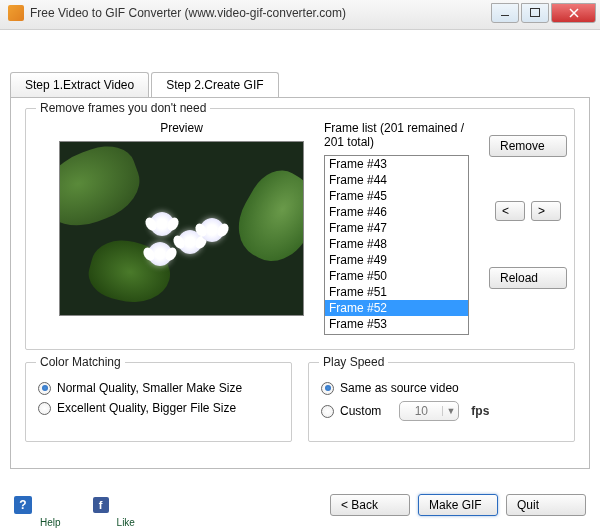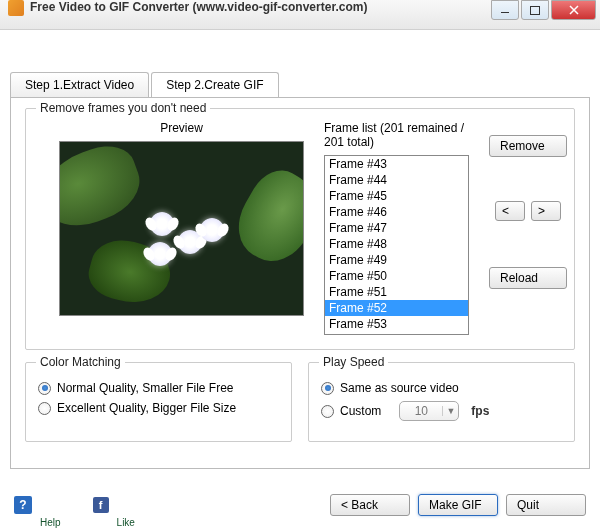--- a/index.html
+++ b/index.html
@@ -1,19 +1,19 @@
 <!DOCTYPE html>
 <html><head>
 <meta charset="utf-8">
 <style>
 * { box-sizing: border-box; margin: 0; padding: 0; }
 body { font-family: "Segoe UI", Tahoma, sans-serif; font-size: 12px; background: #fff; width: 600px; height: 532px; overflow: hidden; }
 
 
-.titlebar { height: 30px; background: linear-gradient(#f8f8f8, #e8e8e8); border-bottom: 1px solid #d0d0d0; display: flex; align-items: flex-start; padding: 0 0 4px 8px; font-weight: bold; }
+.titlebar { height: 30px; background: linear-gradient(#f8f8f8, #e8e8e8); border-bottom: 1px solid #d0d0d0; display: flex; align-items: center; padding: 0 0 4px 8px; }
 .titlebar .app-icon { width: 16px; height: 16px; background: linear-gradient(135deg, #f0a030, #e08020); border-radius: 2px; margin-right: 6px; }
 .titlebar .title { flex: 1; color: #333; font-size: 12px; }
 .winbtns { display: flex; height: 20px; margin-right: 4px; }
 .winbtn { width: 28px; height: 20px; border: 1px solid #aaa; border-radius: 0 0 3px 3px; margin-left: 2px; display: flex; align-items: center; justify-content: center; font-size: 11px; }
 .winbtn.min { background: linear-gradient(#eef5fb,#d8e6f2); }
 .winbtn.max { background: linear-gradient(#eef5fb,#d8e6f2); }
 .winbtn.close { background: linear-gradient(#e77,#c33); width: 45px; color: #fff; }
 .winbtn.close svg { stroke: #fff; }
 .winbtn.min::before { content:""; width:8px; height:1px; background:#333; margin-top:5px;}
 .winbtn.max::before { content:""; width:8px; height:7px; border:1px solid #333; }
@@ -147,21 +147,21 @@
         </div>
       </div>
     </div>
   </div>
 
   <div class="bottom-row">
     <div class="groupbox">
       <div class="legend">Color Matching</div>
       <div class="radio-row">
         <span class="radio checked"></span>
-        <span>Normal Quality, Smaller File Free</span>
+        <span>Normal Quality, Smaller Make Size</span>
       </div>
       <div class="radio-row">
         <span class="radio"></span>
         <span>Excellent Quality, Bigger File Size</span>
       </div>
     </div>
 
     <div class="groupbox">
       <div class="legend">Play Speed</div>
       <div class="radio-row">

